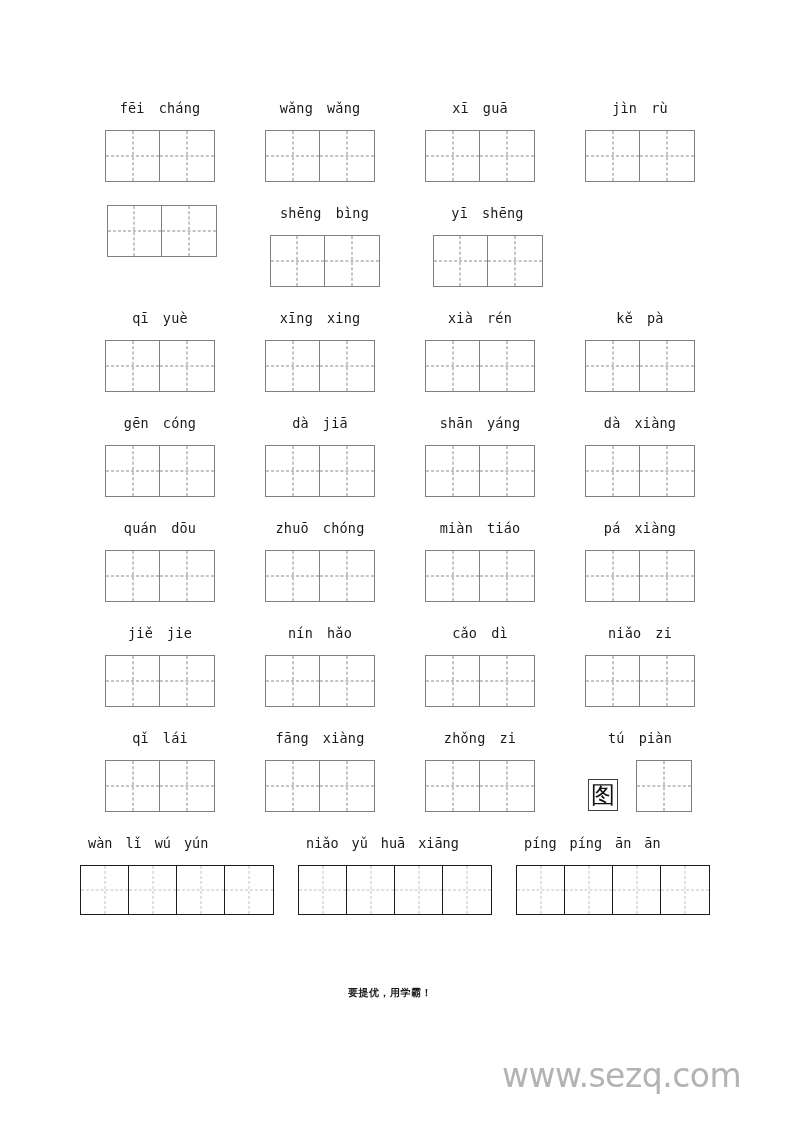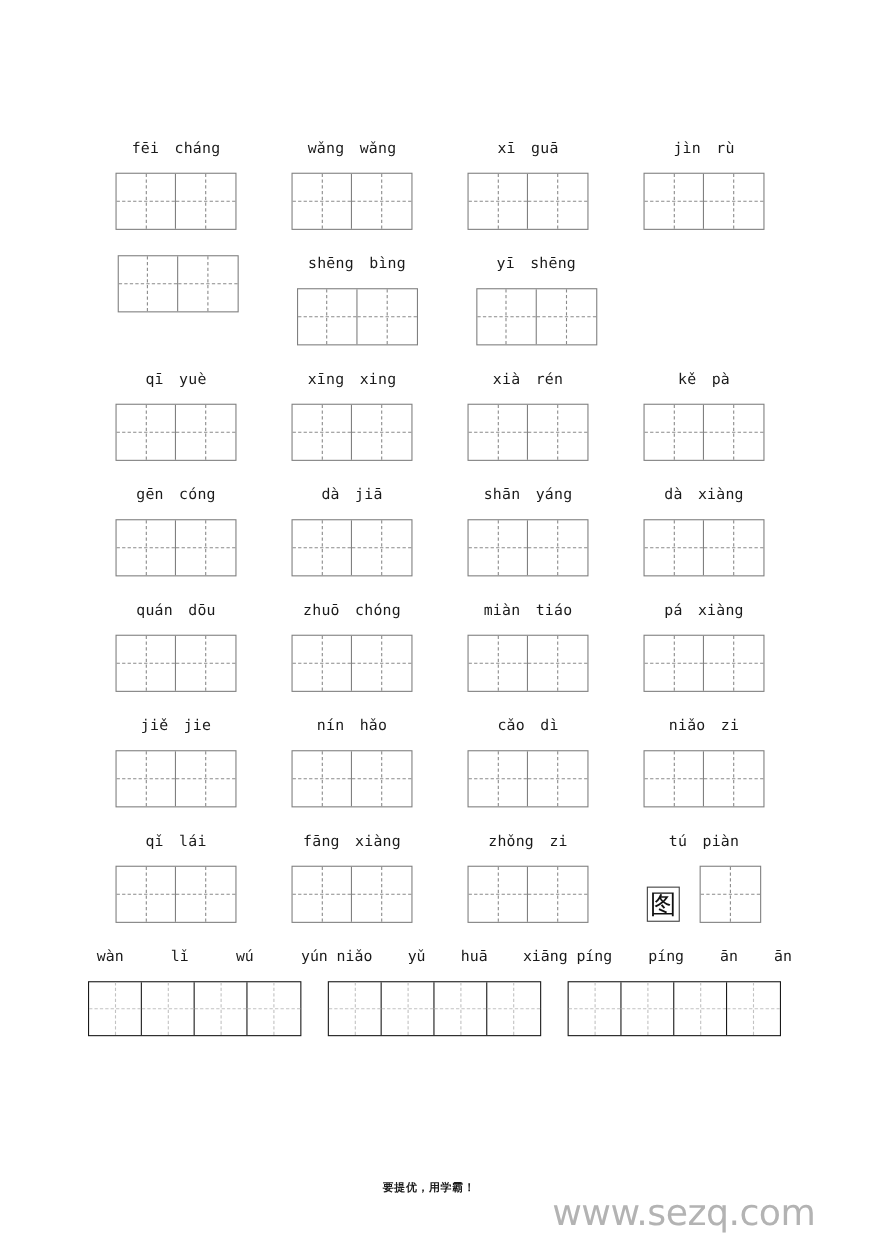--- a/index.html
+++ b/index.html
@@ -14,21 +14,20 @@
     position: relative;
     font-family: "DejaVu Sans", "Liberation Sans", sans-serif;
     overflow: hidden;
   }
 
   .page {
     position: absolute;
     left: 0; top: 0;
     width: 800px;
     height: 1070px;
-    margin-top: 27px;
   }
 
   
   .pairs-area {
     position: absolute;
     left: 80px;
     top: 100px;
     width: 640px;
   }
 
@@ -128,21 +127,21 @@
   }
   .phrase-block { position: relative; }
   .phrase-block.b1 { width: 218px; }
   .phrase-block.b2 { width: 218px; }
   .phrase-block.b3 { width: 204px; }
 
   .phrase-pinyin {
     height: 30px;
     display: flex;
     align-items: flex-start;
-    justify-content: space-between;
+    justify-content: flex-start;
     font-family: "DejaVu Sans Mono", "Liberation Mono", monospace;
     font-size: 13.5px;
     color: #1a1a1a;
     white-space: nowrap;
     padding-left: 8px;
     gap: 13px;
   }
   .phrase-pinyin span { display: inline-block; }
 
   .tzg4 {
@@ -172,21 +171,21 @@
     top: 50%;
     left: 0; right: 0;
     border-top: 1px dashed #c2c2c2;
     transform: translateY(-0.5px);
   }
 
   
   .footer-note {
     position: absolute;
     left: 348px;
-    top: 1046px;
+    top: 986px;
     font-family: Liberation Mono, monospace;
     font-size: 10px;
     color: #1a1a1a;
     font-weight: bold;
     letter-spacing: 0.5px;
     white-space: nowrap;
   }
 
   .watermark {
     position: absolute;

